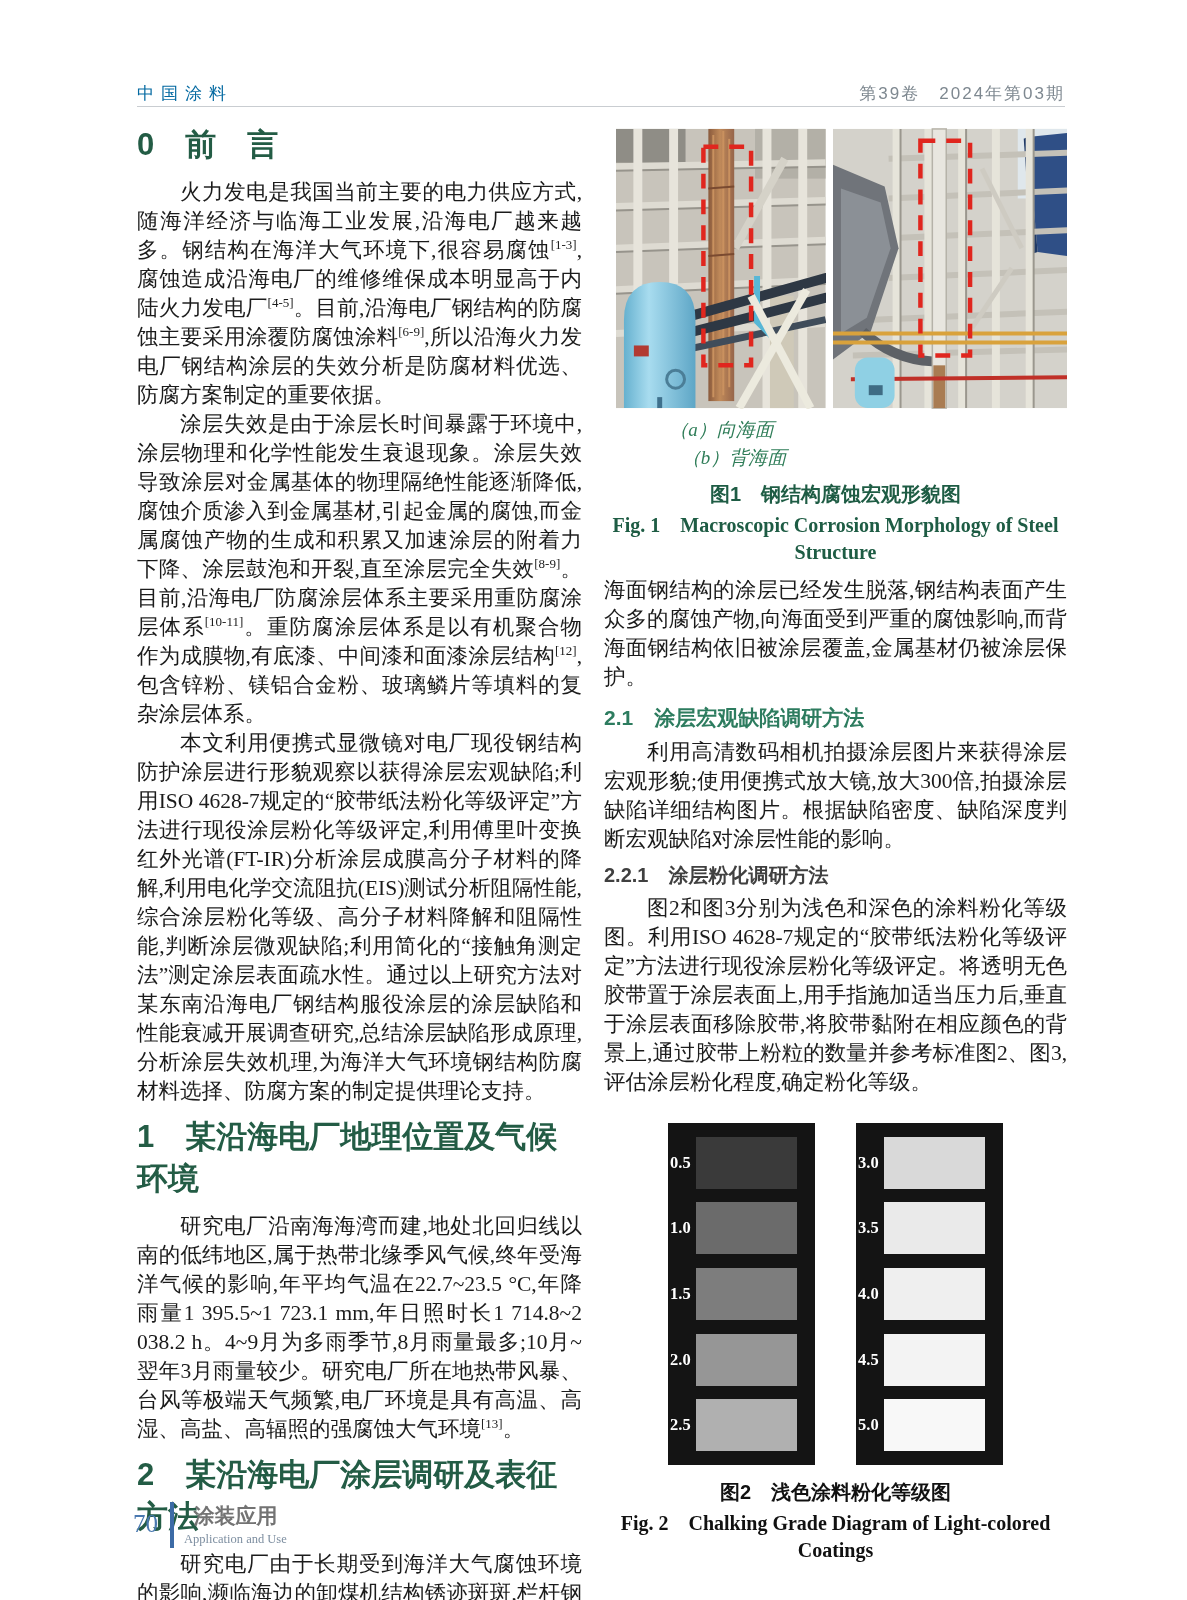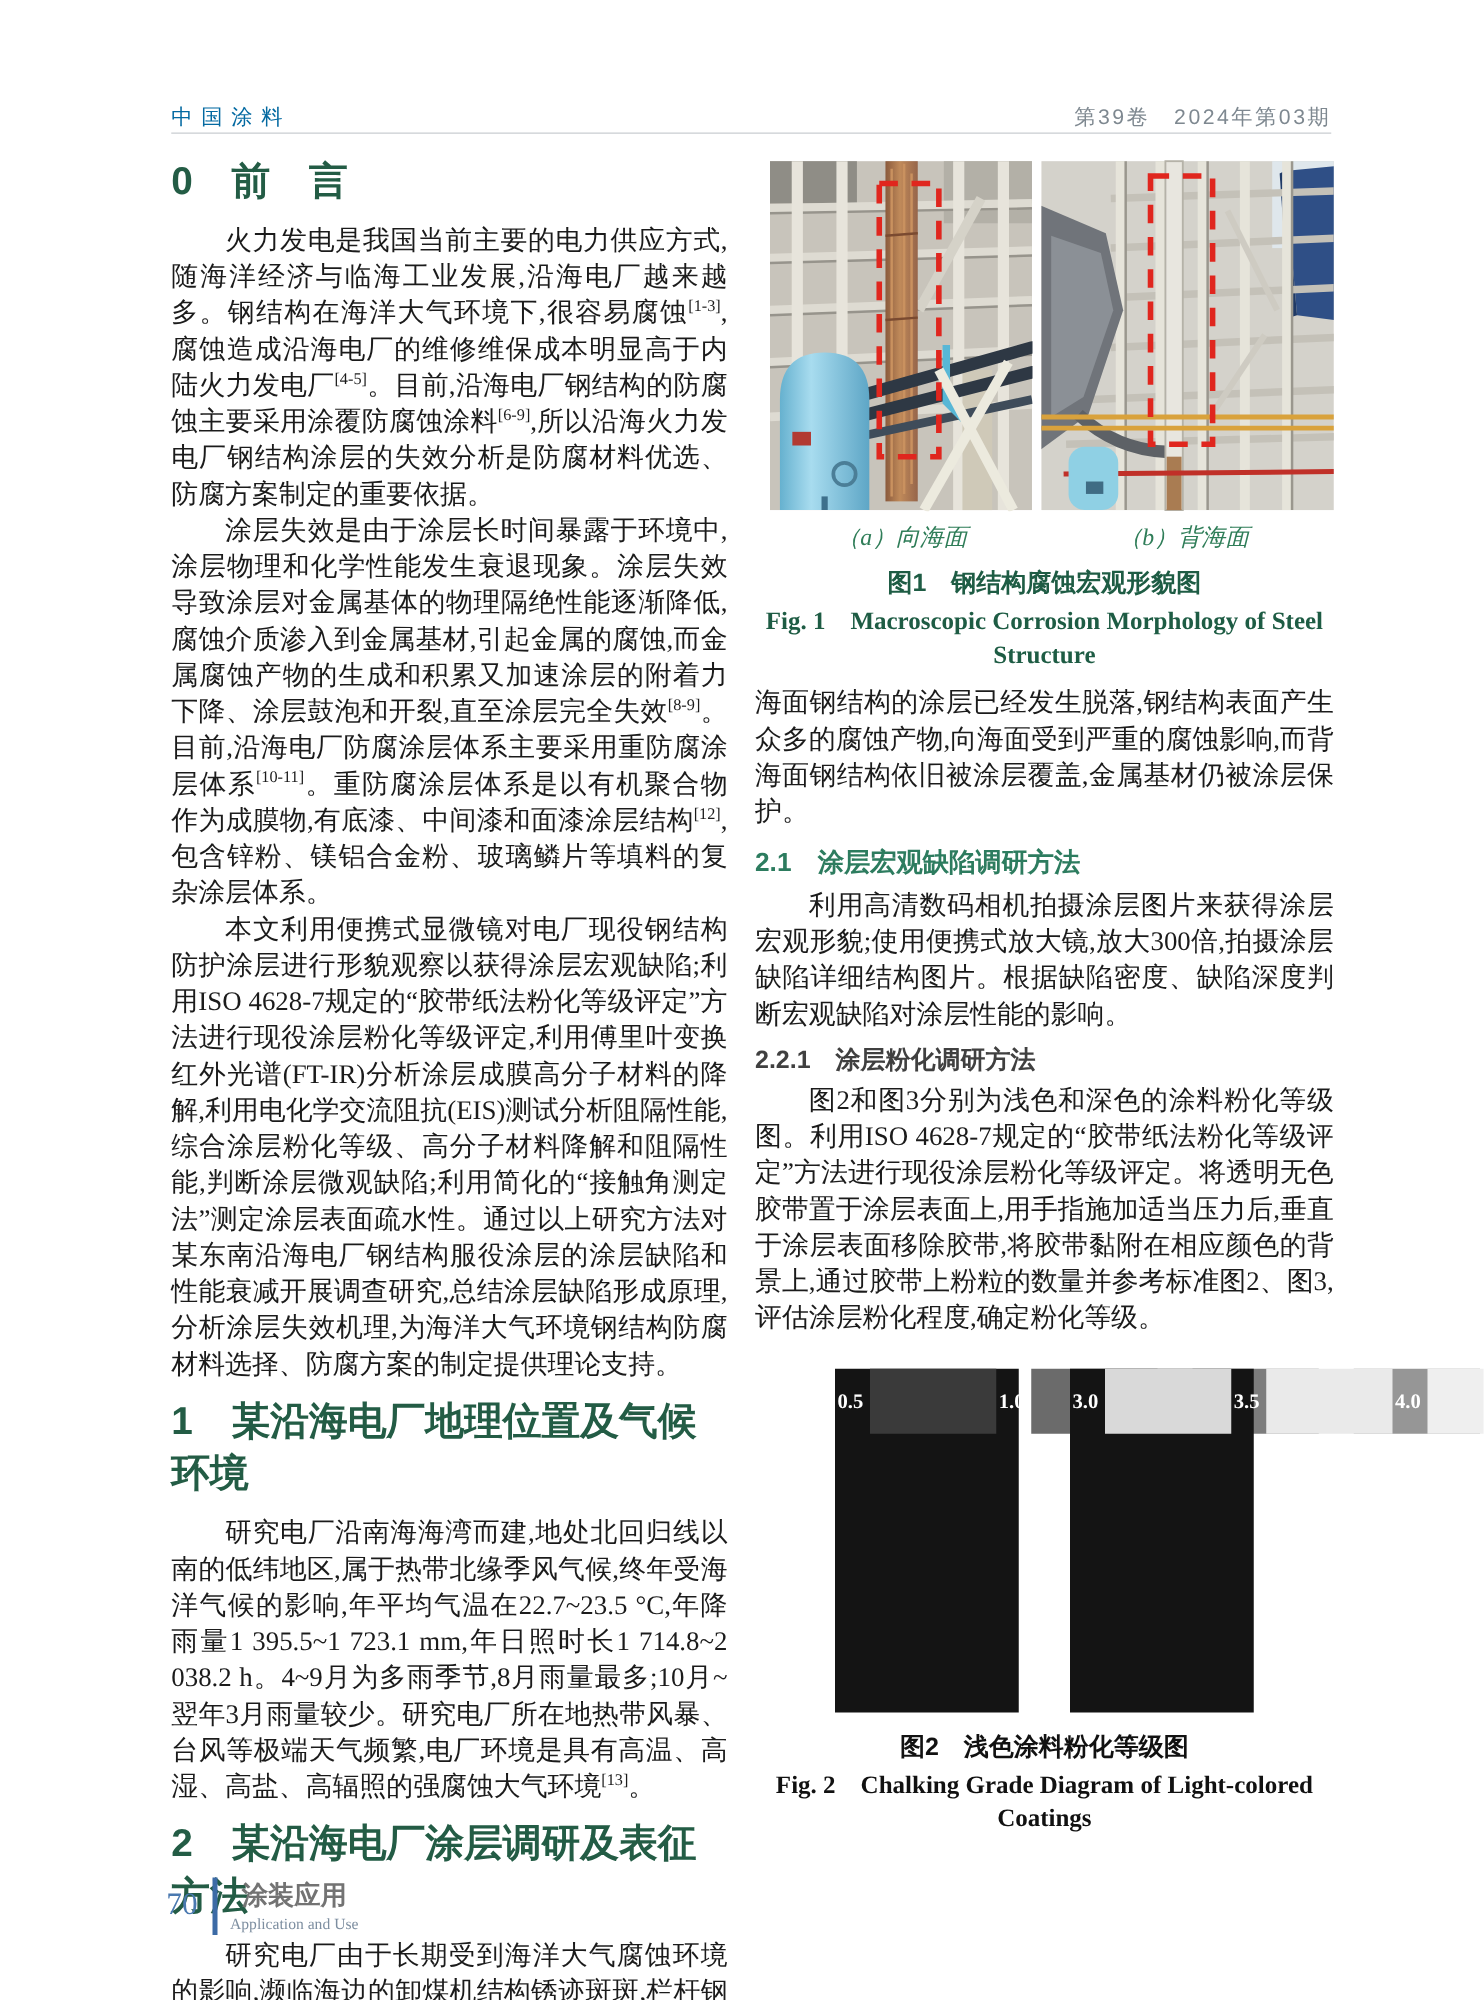--- a/index.html
+++ b/index.html
@@ -21,32 +21,32 @@
          font-size:21px;margin:12px 0 6px 0;}
   .h-sub3{font-family:"Liberation Sans",sans-serif;font-weight:600;color:#404040;
           font-size:20px;margin:8px 0 5px 0;}
   
   p.body{font-size:21.5px;line-height:29px;text-align:justify;text-indent:2em;margin:0;}
   p.body sup{font-size:13px;line-height:0;}
   
   .fig1{margin-top:14px;}
   .fig1-photos{display:flex;gap:7px;padding-left:12px;}
   .photo-frame{display:block;}
-  .photo-caps{display:flex;gap:2px;padding-left:12px;margin-top:8px;}
+  .photo-caps{display:flex;gap:2px;padding-left:12px;margin-top:8px;flex-direction:column;}
   .photo-cap{font-size:19px;color:#2f7d58;font-style:italic;text-align:center;}
   .cap-a{width:211px;}
   .cap-b{width:236px;}
   .figcap-zh{text-align:center;font-family:"Liberation Sans",sans-serif;font-weight:bold;
              color:#1e5c44;font-size:20px;margin-top:10px;}
   .figcap-en{text-align:center;font-weight:bold;color:#1e5c44;font-size:20px;line-height:27px;margin-top:4px;}
   .fig1 .figcap-en{font-family:"Liberation Serif",serif;}
   
   .fig2{margin-top:26px;}
   .fig2-panels{display:flex;justify-content:center;gap:41px;}
-  .grade-panel{background:#141414;width:147px;height:275px;display:flex;flex-direction:row;
+  .grade-panel{background:#141414;width:147px;height:342px;display:flex;flex-direction:column;
                justify-content:space-evenly;}
   .grade-row{display:flex;align-items:center;height:52px;}
   .grade-label{width:26px;color:#ffffff;font-size:16.5px;font-weight:bold;padding-left:2px;
                font-family:"Liberation Serif",serif;}
   .grade-swatch{width:101px;height:52px;}
   .fig2 .figcap-zh{color:#111;margin-top:14px;}
   .fig2 .figcap-en{color:#111;font-family:Liberation Serif, serif;}
   
   .footer{position:absolute;left:133px;top:1502px;display:flex;align-items:flex-start;}
   .page-num{font-size:25px;color:#4a79b0;margin-top:8px;}

